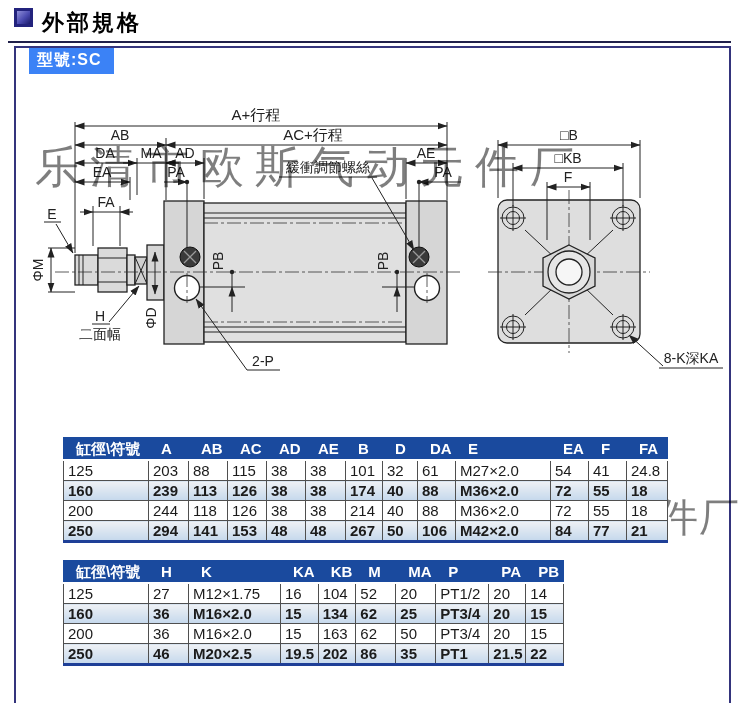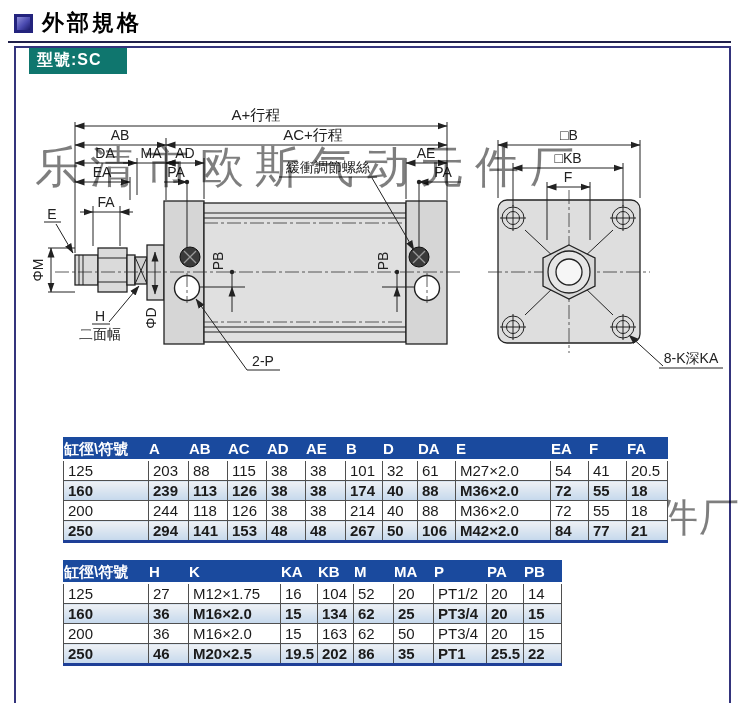--- a/index.html
+++ b/index.html
@@ -1,44 +1,44 @@
 <!DOCTYPE html>
 <html><head>
 <meta charset="utf-8">
 <style>
   html,body{margin:0;padding:0;background:#fff;}
   #page{position:relative;width:738px;height:703px;background:#fff;overflow:hidden;
         font-family:"Liberation Sans",sans-serif;color:#111;}
   
-  #title-row{position:absolute;left:14px;top:8px;display:flex;align-items:center;gap:9px;}
+  #title-row{position:absolute;left:14px;top:8px;display:flex;gap:9px;}
   #title-icon{width:19px;height:19px;background:#23237d;display:flex;align-items:center;justify-content:center;}
   #title-icon .inner{width:13px;height:13px;background:linear-gradient(135deg,#8f8fd8 0%,#4a4ab0 55%,#1b1b6a 100%);}
   #page-title{font-size:22px;font-weight:bold;letter-spacing:3px;color:#000;}
   #title-rule{position:absolute;left:8px;top:41px;width:723px;height:2px;background:#20204a;}
   
   #main-box{position:absolute;left:14px;top:46px;width:713px;height:662px;border:2px solid #34347c;background:#fff;}
-  #model-tab{position:absolute;left:13px;top:0px;background:#0f766e;color:#fff;font-size:16px;font-weight:bold;
-             padding:2px 25px 3px 8px;letter-spacing:1px;}
+  #model-tab{position:absolute;left:13px;top:0px;background:#3b82f6;color:#fff;font-size:16px;font-weight:bold;
+             padding:2px 12px 3px 8px;letter-spacing:1px;}
   
   .watermark{position:absolute;color:#000000;opacity:0.5;white-space:nowrap;pointer-events:none;z-index:5;}
   #wm1{left:35px;top:138px;font-size:44px;letter-spacing:11px;}
   #wm2{left:330px;top:490px;font-size:40px;letter-spacing:1px;}
   
   #diagram{position:absolute;left:16px;top:60px;z-index:2;}
   #diagram text{font-family:"Liberation Sans",sans-serif;font-size:14px;fill:#222;}
   #diagram .big{font-size:15px;}
   #diagram .thin{stroke:#222;stroke-width:1;fill:none;}
   #diagram .part{stroke:#222;stroke-width:1.3;}
   #diagram .cl{stroke:#333;stroke-width:0.8;fill:none;stroke-dasharray:14 3 3 3;}
   #diagram .dim{stroke:#222;stroke-width:1;fill:none;}
   
   .spec-table{position:absolute;left:63px;border-collapse:collapse;table-layout:fixed;z-index:6;
               font-size:15px;line-height:1;border:1px solid #333;border-bottom:3px solid #1e3f97;background:#fff;}
   .spec-table th{background:#1a4a9e;color:#fff;text-align:left;font-weight:bold;font-size:15px;
-                 padding:3px 3px 3px 0;border:1px solid #1a4a9e;border-bottom:2px solid #fff;height:15px;overflow:hidden;}
+                 padding:3px 3px 3px 12px;border:1px solid #1a4a9e;border-bottom:2px solid #fff;height:15px;overflow:hidden;}
   .spec-table td{border:1px solid #4f4f4f;padding:2px 2px 2px 4px;color:#1b1b1b;height:15px;overflow:hidden;white-space:nowrap;}
   .spec-table tr.alt td{background:linear-gradient(#eef1f5,#c5d8ec);font-weight:bold;}
   #table1{top:437px;}
   #table2{top:560px;}
   #table1 col:nth-child(1){width:85px}#table1 col:nth-child(2){width:40px}#table1 col:nth-child(3){width:39px}
   #table1 col:nth-child(4){width:39px}#table1 col:nth-child(5){width:39px}#table1 col:nth-child(6){width:40px}
   #table1 col:nth-child(7){width:37px}#table1 col:nth-child(8){width:35px}#table1 col:nth-child(9){width:38px}
   #table1 col:nth-child(10){width:95px}#table1 col:nth-child(11){width:38px}#table1 col:nth-child(12){width:38px}
   #table1 col:nth-child(13){width:41px}
   #table2 col:nth-child(1){width:85px}#table2 col:nth-child(2){width:40px}#table2 col:nth-child(3){width:92px}
@@ -305,21 +305,21 @@
           <td>88</td>
           <td>115</td>
           <td>38</td>
           <td>38</td>
           <td>101</td>
           <td>32</td>
           <td>61</td>
           <td>M27×2.0</td>
           <td>54</td>
           <td>41</td>
-          <td>20.5</td>
+          <td>24.8</td>
         </tr>
         <tr class="alt">
           <td>160</td>
           <td>239</td>
           <td>113</td>
           <td>126</td>
           <td>38</td>
           <td>38</td>
           <td>174</td>
           <td>40</td>
@@ -427,20 +427,20 @@
         </tr>
         <tr class="alt">
           <td>250</td>
           <td>46</td>
           <td>M20×2.5</td>
           <td>19.5</td>
           <td>202</td>
           <td>86</td>
           <td>35</td>
           <td>PT1</td>
-          <td>25.5</td>
+          <td>21.5</td>
           <td>22</td>
         </tr>
       </tbody>
     </table>
 
 
 </div>
 
 </body></html>

